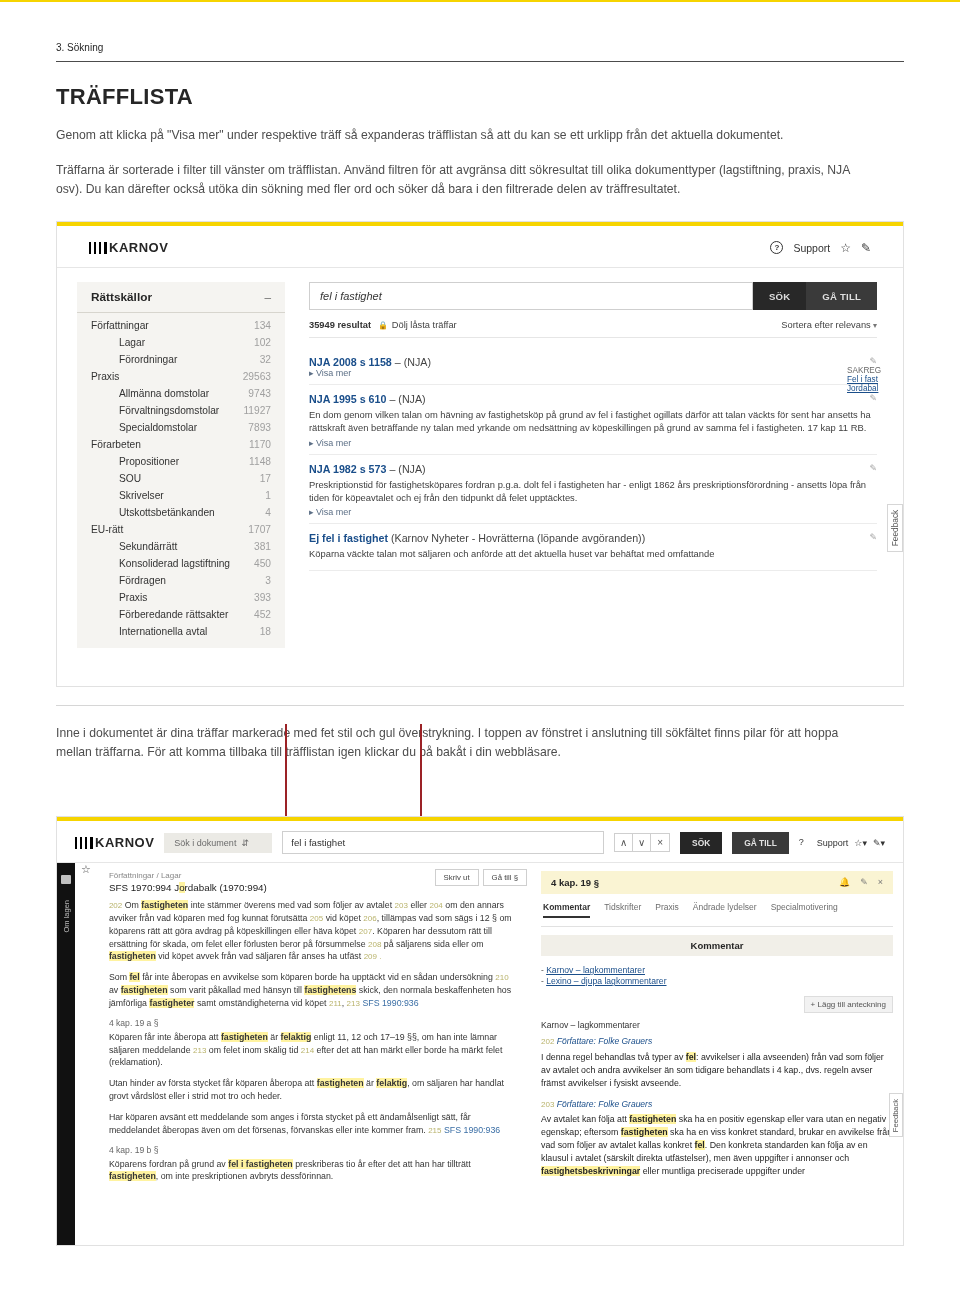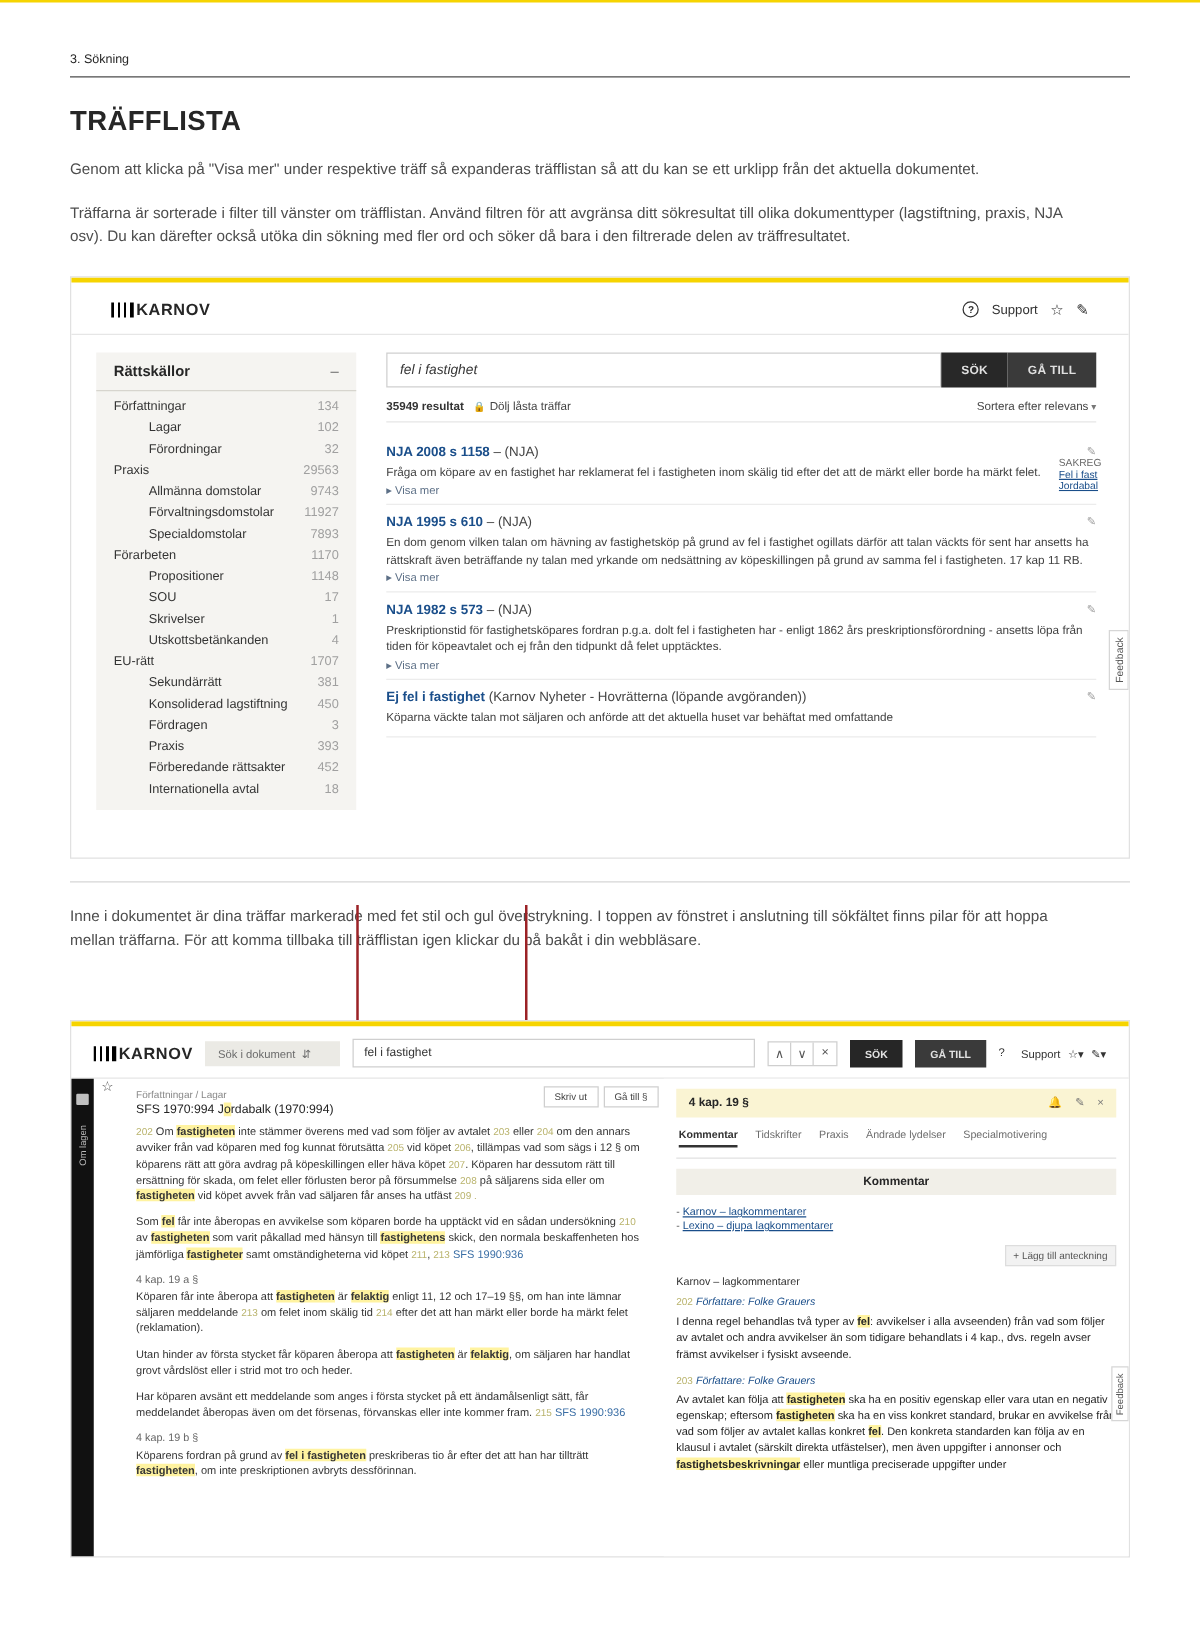--- a/index.html
+++ b/index.html
@@ -264,21 +264,21 @@
             <button class="blk-btn" style="background:#3a3a3a;">GÅ TILL</button>
           </div>
           <div class="meta-row">
             <span>
               <span class="count">35949 resultat</span>
               &nbsp;&nbsp;<span class="lock">Dölj låsta träffar</span>
             </span>
             <span class="drop">Sortera efter relevans</span>
           </div>
           <div id="results-list">
-              <div class="result"><span class="res-pencil">✎</span><span class="res-title">NJA 2008 s 1158<span class="sub"> – (NJA)</span></span><div class="res-snippet">Fråga om köpare av en fastighet har reklamerat fel i fastigheten inom skälig tid efter det att de märkt eller borde ha märkt felet.</div><div class="visa">▸ Visa mer</div></div>
+              <div class="result"><span class="res-pencil">✎</span><span class="res-title">NJA 2008 s 1158<span class="sub"> – (NJA)</span></span><div class="visa">▸ Visa mer</div></div>
               <div class="result"><span class="res-pencil">✎</span><span class="res-title">NJA 1995 s 610<span class="sub"> – (NJA)</span></span><div class="res-snippet">En dom genom vilken talan om hävning av fastighetsköp på grund av fel i fastighet ogillats därför att talan väckts för sent har ansetts ha rättskraft även beträffande ny talan med yrkande om nedsättning av köpeskillingen på grund av samma fel i fastigheten. 17 kap 11 RB.</div><div class="visa">▸ Visa mer</div></div>
               <div class="result"><span class="res-pencil">✎</span><span class="res-title">NJA 1982 s 573<span class="sub"> – (NJA)</span></span><div class="res-snippet">Preskriptionstid för fastighetsköpares fordran p.g.a. dolt fel i fastigheten har - enligt 1862 års preskriptionsförordning - ansetts löpa från tiden för köpeavtalet och ej från den tidpunkt då felet upptäcktes.</div><div class="visa">▸ Visa mer</div></div>
               <div class="result"><span class="res-pencil">✎</span><span class="res-title">Ej fel i fastighet<span class="sub"> (Karnov Nyheter - Hovrätterna (löpande avgöranden))</span></span><div class="res-snippet">Köparna väckte talan mot säljaren och anförde att det aktuella huset var behäftat med omfattande</div></div>
             </div>
         </div>
       </div>
       <div class="clip-right">
         <div>SAKREG</div>
         <div style="color:var(--link);text-decoration:underline;">Fel i fast</div>
         <div style="color:var(--link);text-decoration:underline;">Jordabal</div>

